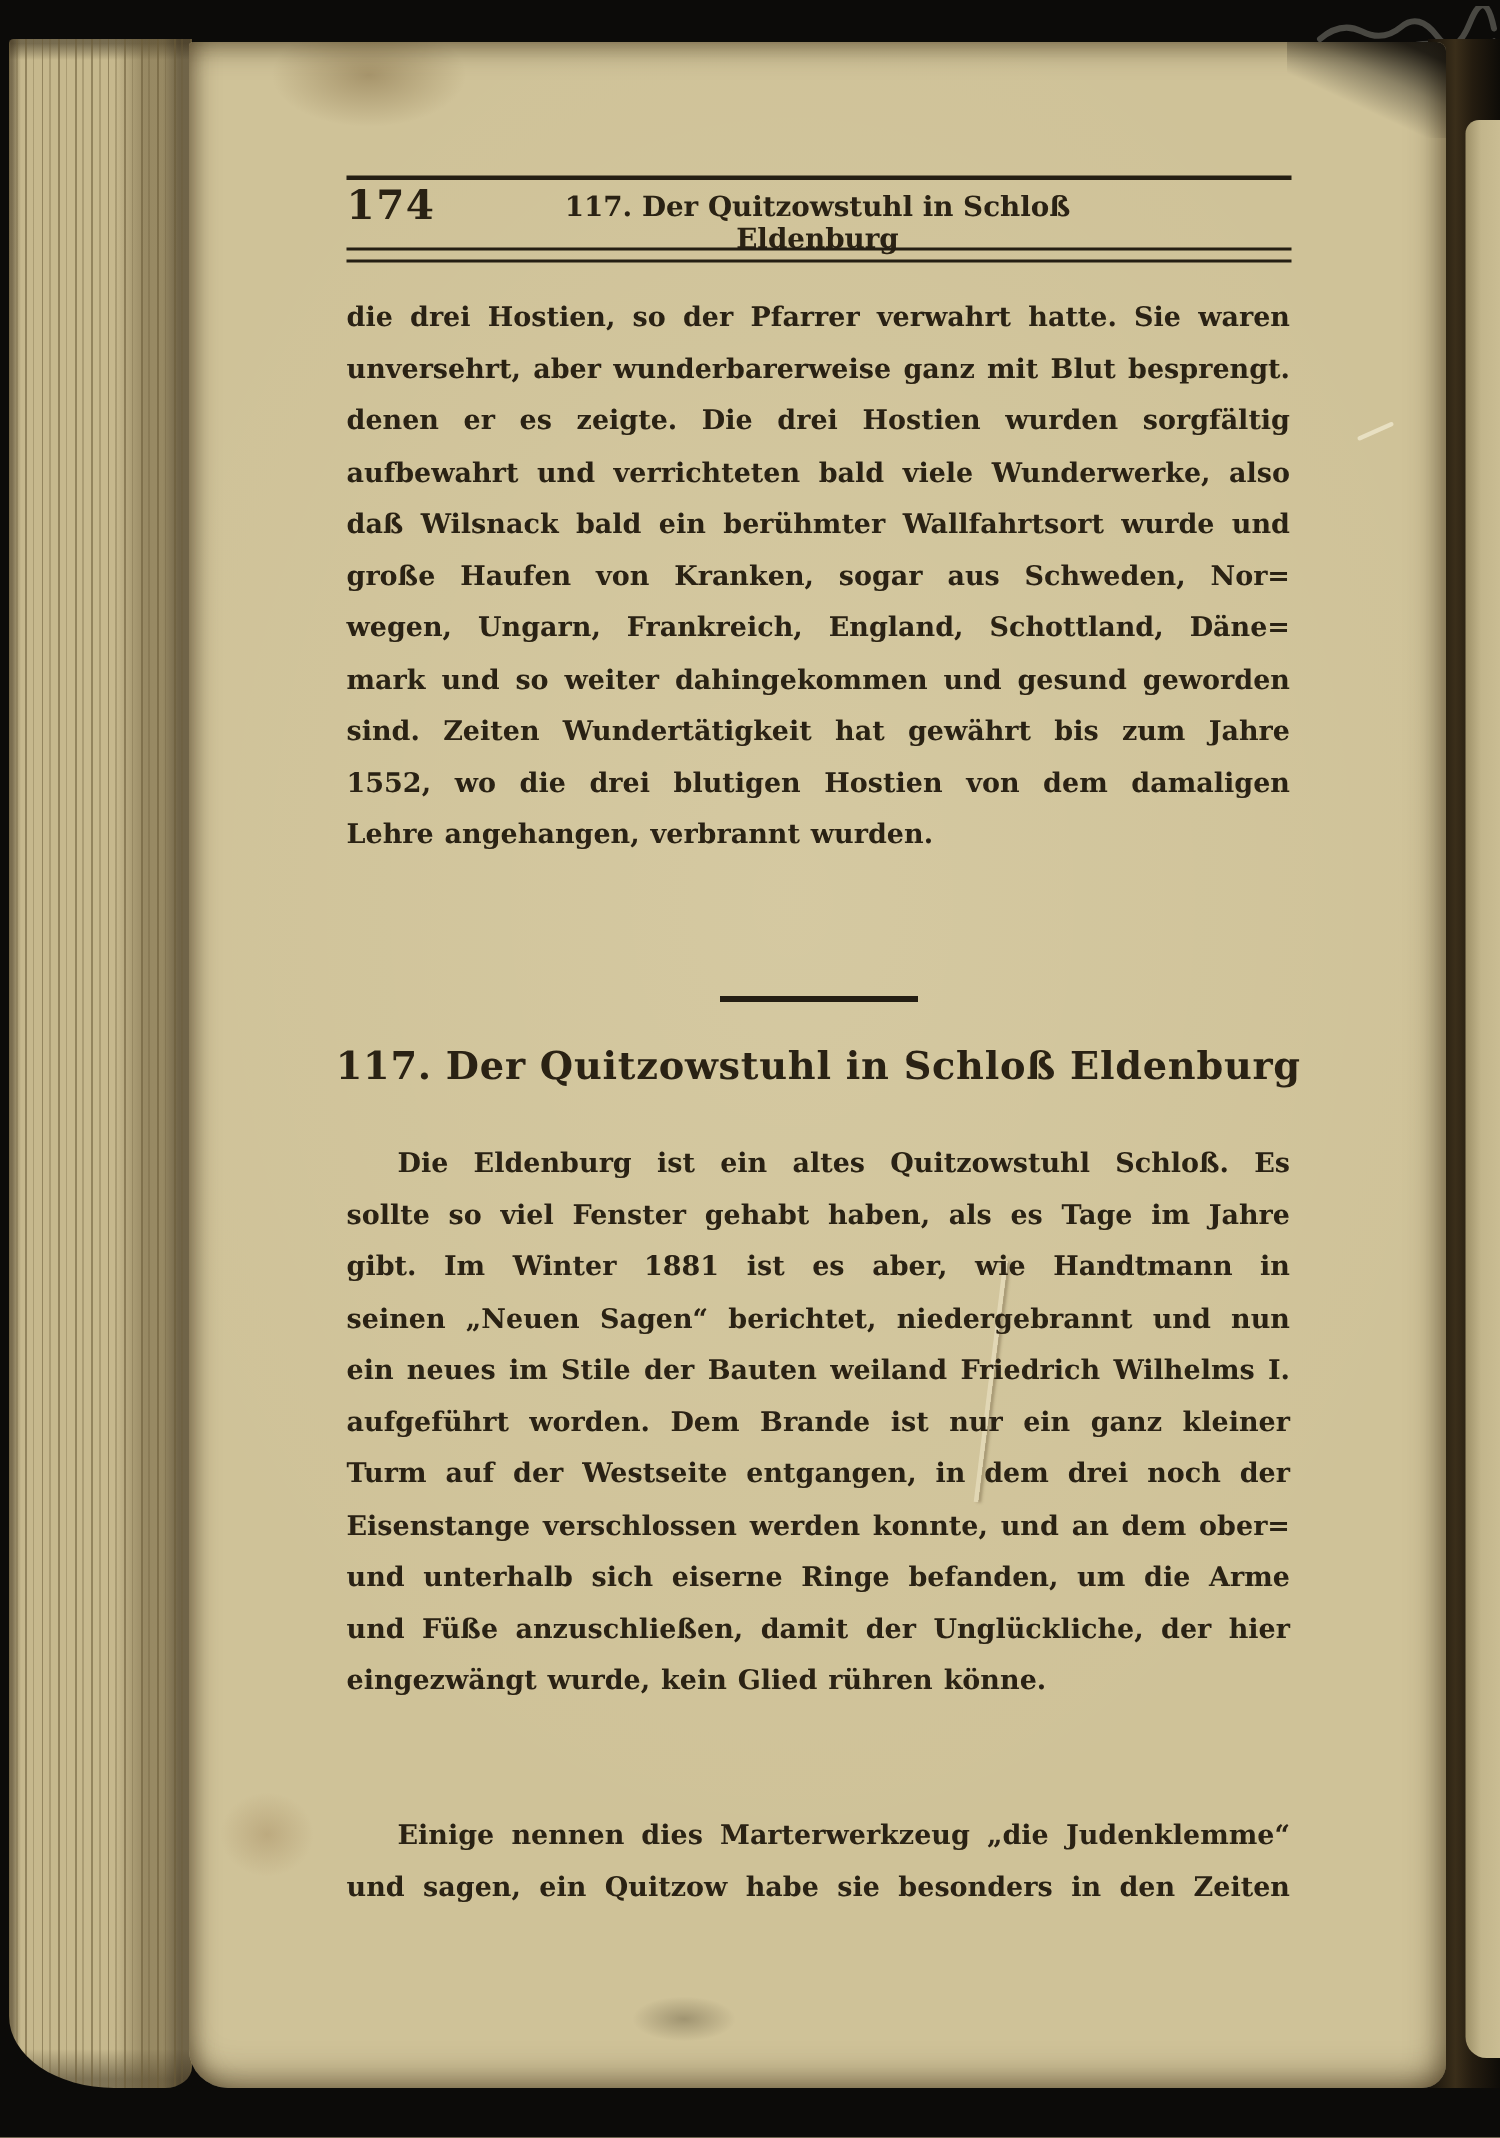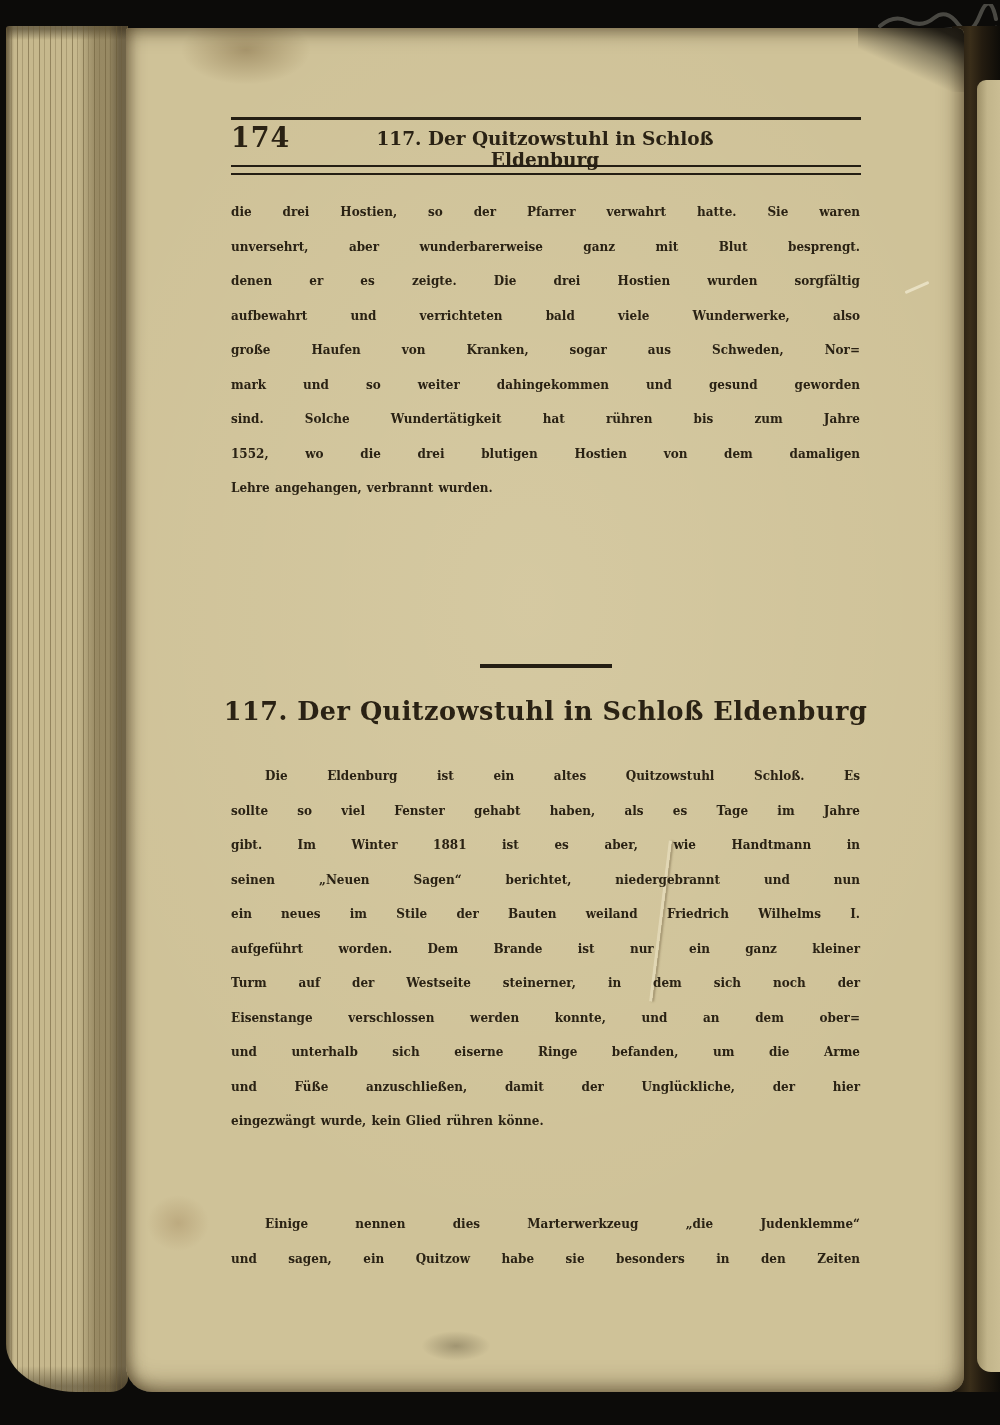--- a/index.html
+++ b/index.html
@@ -79,21 +79,21 @@
     position:absolute;left:200px;top:100px;width:438px;
     text-align:center;font-size:18.5px;font-weight:700;
   }
   .double-rule{
     position:absolute;left:105px;top:137px;width:630px;height:10px;
     border-top:2.5px solid #241e13;border-bottom:2.5px solid #241e13;
     box-sizing:border-box;
   }
   .para{
     position:absolute;left:105px;width:629px;
-    font-size:12px;font-weight:700;line-height:34.5px;
+    font-size:18px;font-weight:700;line-height:34.5px;
     text-align:justify;word-spacing:1px;
   }
   .para .line{text-align-last:justify;}
   .para .line.last{text-align-last:left;}
   .para .line.indent{text-indent:34px;}
   .para-continuation{top:167px;}
   .section-divider{position:absolute;left:354px;top:636px;width:132px;height:3.5px;}
   .section-heading{
     position:absolute;left:97px;top:668px;width:645px;
     text-align:center;font-size:25.5px;font-weight:800;letter-spacing:.5px;
@@ -124,39 +124,41 @@
   <div class="rule header-rule-top"></div>
   <div class="page-number">174</div>
   <div class="running-title">117. Der Quitzowstuhl in Schloß Eldenburg</div>
   <div class="double-rule"></div>
 
   <div class="para para-continuation">
     <div class="line">die drei Hostien, so der Pfarrer verwahrt hatte.  Sie waren</div>
     <div class="line">unversehrt, aber wunderbarerweise ganz mit Blut besprengt.</div>
     <div class="line">denen er es zeigte.  Die drei Hostien wurden sorgfältig</div>
     <div class="line">aufbewahrt und verrichteten bald viele Wunderwerke, also</div>
+    <div class="line">daß Wilsnack bald ein berühmter Wallfahrtsort wurde und</div>
     <div class="line">große Haufen von Kranken, sogar aus Schweden, Nor=</div>
+    <div class="line">wegen, Ungarn, Frankreich, England, Schottland, Däne=</div>
     <div class="line">mark und so weiter dahingekommen und gesund geworden</div>
-    <div class="line">sind.  Solche Wundertätigkeit hat rühren bis zum Jahre</div>
+    <div class="line">sind.  Zeiten Wundertätigkeit hat gewährt bis zum Jahre</div>
     <div class="line">1552, wo die drei blutigen Hostien von dem damaligen</div>
     <div class="line last">Lehre angehangen, verbrannt wurden.</div>
   </div>
 
   <div class="rule section-divider"></div>
 
   <div class="section-heading">117. Der Quitzowstuhl in Schloß Eldenburg</div>
 
   <div class="para para-section-1">
     <div class="line indent">Die Eldenburg ist ein altes Quitzowstuhl Schloß.  Es</div>
     <div class="line">sollte so viel Fenster gehabt haben, als es Tage im Jahre</div>
     <div class="line">gibt.  Im Winter 1881 ist es aber, wie Handtmann in</div>
     <div class="line">seinen „Neuen Sagen“ berichtet, niedergebrannt und nun</div>
     <div class="line">ein neues im Stile der Bauten weiland Friedrich Wilhelms I.</div>
     <div class="line">aufgeführt worden.  Dem Brande ist nur ein ganz kleiner</div>
-    <div class="line">Turm auf der Westseite steinerner, in dem sich noch der</div>
+    <div class="line">Turm auf der Westseite entgangen, in dem drei noch der</div>
     <div class="line">Eisenstange verschlossen werden konnte, und an dem ober=</div>
     <div class="line">und unterhalb sich eiserne Ringe befanden, um die Arme</div>
     <div class="line">und Füße anzuschließen, damit der Unglückliche, der hier</div>
     <div class="line last">eingezwängt wurde, kein Glied rühren könne.</div>
   </div>
 
   <div class="para para-section-2">
     <div class="line indent">Einige nennen dies Marterwerkzeug „die Judenklemme“</div>
     <div class="line">und sagen, ein Quitzow habe sie besonders in den Zeiten</div>
   </div>

